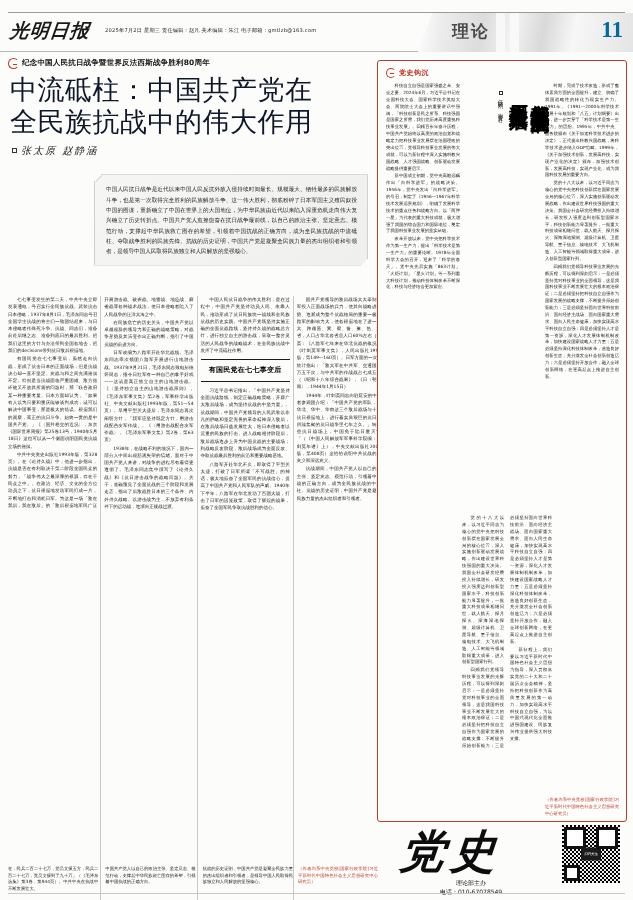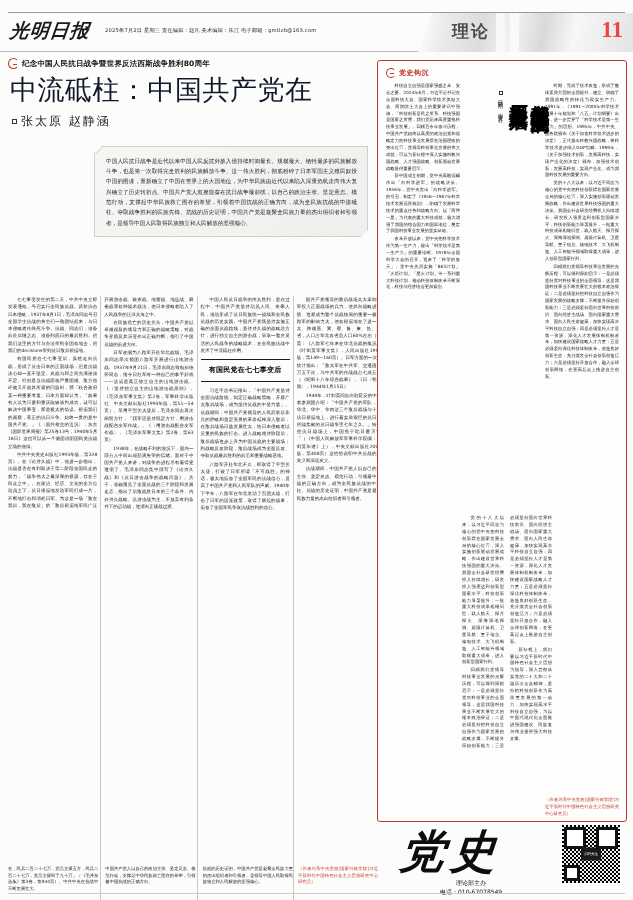--- a/index.html
+++ b/index.html
@@ -41,46 +41,46 @@
   .section-name {
     position:absolute; left:34px; top:7px;
     font-family:"DejaVu Serif", serif;
     font-size:17px; font-weight:bold; color:#4a4a4a;
     letter-spacing:2px;
     text-align:center;
   }
   .page-num {
     position:absolute; right:10px; top:4px;
     font-family:"Liberation Serif", serif;
-    font-size:23px; font-weight:bold; color:#ef4444;text-align:right;
+    font-size:23px; font-weight:bold; color:#0369a1;text-align:right;
   }
 
   
   .left-article { position:absolute; left:8px; top:58px; width:360px; }
-  .kicker { display:flex; align-items:center; gap:3px; margin-bottom:5px; }
+  .kicker { display:flex; gap:3px; margin-bottom:5px; }
   .kicker .g-mark {
     width:11px; height:11px; border:1.4px solid #c0392b; border-radius:50%;
     border-right-color:transparent; display:inline-block; position:relative;
     flex:0 0 auto;
   }
   .kicker .g-mark::after{
     content:""; position:absolute; right:1px; top:4.5px; width:4px; height:1.4px; background:#c0392b;
   }
   .kicker-text { font-size:7.5px; font-weight:bold; color:#111; letter-spacing:.2px; }
 
   .headline {
     font-family:"DejaVu Serif", serif;
     font-weight:normal;
     font-size:27px;
     line-height:1.17;
     letter-spacing:.5px;
     color:#0f172a;
     margin:2px 0 3px 2px;
   }
-  .byline { font-size:12px; margin:7px 0 16px 4px; color:#1d1d1d; letter-spacing:2px; }
+  .byline { font-size:10px; margin:7px 0 16px 4px; color:#1d1d1d; letter-spacing:2px;font-style:italic; }
   .byline .sq { display:inline-block; width:5px; height:5px; border:.8px solid #333; margin-right:4px; vertical-align:1px;}
 
   
   .abstract {
     position:relative;
     margin:9px 0 0 86px;
     width:274px;
     background:linear-gradient(135deg,#f6f6f4 0%,#efefed 100%);
     border:.7px solid #cfcfcb;
     padding:9px 10px 8px 11px;
@@ -241,20 +241,21 @@
 
   <div class="left-article">
 
     <div class="kicker">
       <span class="g-mark"></span>
       <span class="kicker-text">纪念中国人民抗日战争暨世界反法西斯战争胜利80周年</span>
     </div>
 
     <div class="headline">
       <div>中流砥柱：中国共产党在</div>
+      <div>全民族抗战中的伟大作用</div>
     </div>
 
     <div class="byline">
       <span class="sq"></span><span>张太原  赵静涵</span>
     </div>
 
     <div class="abstract">中国人民抗日战争是近代以来中国人民反抗外敌入侵持续时间最长、规模最大、牺牲最多的民族解放斗争，也是第一次取得完全胜利的民族解放斗争。这一伟大胜利，彻底粉碎了日本军国主义殖民奴役中国的图谋，重新确立了中国在世界上的大国地位，为中华民族由近代以来陷入深重危机走向伟大复兴确立了历史转折点。中国共产党人愈挫愈奋在抗日战争最前线，以自己的政治主张、坚定意志、模范行动，支撑起中华民族救亡图存的希望，引领着中国抗战的正确方向，成为全民族抗战的中流砥柱、夺取战争胜利的民族先锋。抗战的历史证明，中国共产党是凝聚全民族力量的杰出组织者和引领者，是领导中国人民取得民族独立和人民解放的坚强核心。</div>
 
     <div class="cols4">
       <p>七七事变发生的第二天，中共中央立即发表通电，号召实行全民族抗战。武装抗击日本侵略，1937年8月1日，毛泽东同志号召全国学士抗战的将士们一致团结起来，与日本侵略者作殊死斗争。抗战、同志们，准备前赴后继之志、准备到底日的最后胜利。把我们这里的方针与办法带到全国各地去，把我们的decisions带到抗日敌后根据地。</p>

